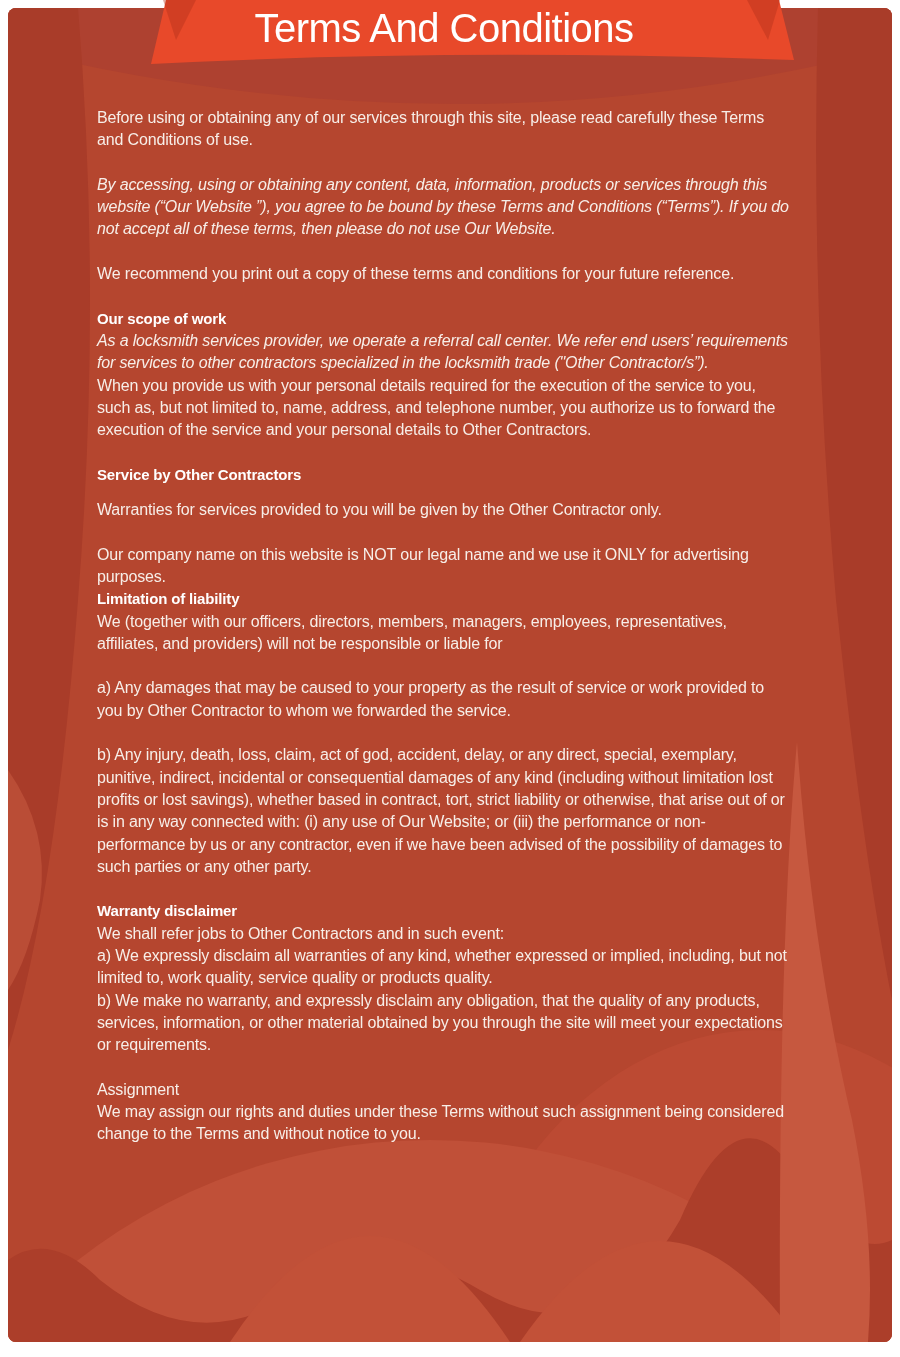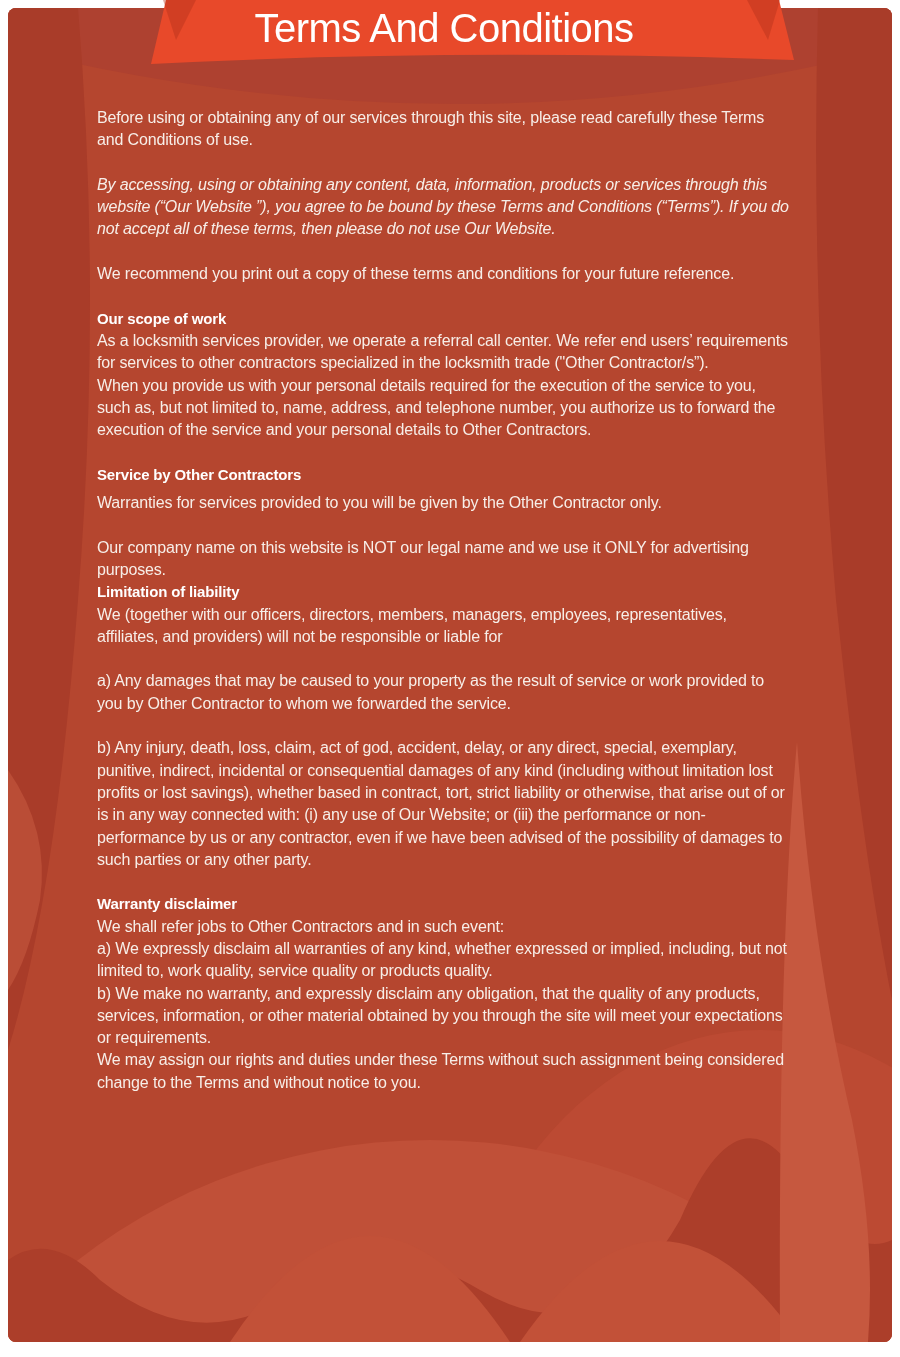--- a/index.html
+++ b/index.html
@@ -71,27 +71,28 @@
   </g>
 </svg>
 
 <div class="ribbon-title">Terms And Conditions</div>
 
 <div class="content">
     <div class="blk blk-p" style="margin-top: 0px;">Before using or obtaining any of our services through this site, please read carefully these Terms and Conditions of use.</div>
     <div class="blk blk-p" style="margin-top: 22.3px; font-style: italic;">By accessing, using or obtaining any content, data, information, products or services through this website (“Our Website ”), you agree to be bound by these Terms and Conditions (“Terms”). If you do not accept all of these terms, then please do not use Our Website.</div>
     <div class="blk blk-p" style="margin-top: 22.3px;">We recommend you print out a copy of these terms and conditions for your future reference.</div>
     <div class="blk blk-h" style="margin-top: 22.3px;">Our scope of work</div>
-    <div class="blk blk-p" style="margin-top: 0px;">As a locksmith services provider, we operate a referral call center. We refer end users’ requirements for services to other contractors specialized in the locksmith trade ("Other Contractor/s”).</div>
+    <div class="blk blk-p" style="margin-top: 0px; font-style: italic;">As a locksmith services provider, we operate a referral call center. We refer end users’ requirements for services to other contractors specialized in the locksmith trade ("Other Contractor/s”).</div>
     <div class="blk blk-p" style="margin-top: 0px;">When you provide us with your personal details required for the execution of the service to you, such as, but not limited to, name, address, and telephone number, you authorize us to forward the execution of the service and your personal details to Other Contractors.</div>
     <div class="blk blk-h" style="margin-top: 22.3px;">Service by Other Contractors</div>
-    <div class="blk blk-p" style="margin-top: 6px;">Warranties for services provided to you will be given by the Other Contractor only.</div>
+    <div class="blk blk-p" style="margin-top: 13px;">Warranties for services provided to you will be given by the Other Contractor only.</div>
     <div class="blk blk-p" style="margin-top: 22.3px;">Our company name on this website is NOT our legal name and we use it ONLY for advertising purposes.</div>
     <div class="blk blk-h" style="margin-top: 0px;">Limitation of liability</div>
     <div class="blk blk-p" style="margin-top: 0px;">We (together with our officers, directors, members, managers, employees, representatives, affiliates, and providers) will not be responsible or liable for</div>
     <div class="blk blk-p" style="margin-top: 22.3px;">a) Any damages that may be caused to your property as the result of service or work provided to you by Other Contractor to whom we forwarded the service.</div>
     <div class="blk blk-p" style="margin-top: 22.3px;">b) Any injury, death, loss, claim, act of god, accident, delay, or any direct, special, exemplary, punitive, indirect, incidental or consequential damages of any kind (including without limitation lost profits or lost savings), whether based in contract, tort, strict liability or otherwise, that arise out of or is in any way connected with: (i) any use of Our Website; or (iii) the performance or non-performance by us or any contractor, even if we have been advised of the possibility of damages to such parties or any other party.</div>
     <div class="blk blk-h" style="margin-top: 22.3px;">Warranty disclaimer</div>
     <div class="blk blk-p" style="margin-top: 0px;">We shall refer jobs to Other Contractors and in such event:</div>
     <div class="blk blk-p" style="margin-top: 0px;">a) We expressly disclaim all warranties of any kind, whether expressed or implied, including, but not limited to, work quality, service quality or products quality.</div>
     <div class="blk blk-p" style="margin-top: 0px;">b) We make no warranty, and expressly disclaim any obligation, that the quality of any products, services, information, or other material obtained by you through the site will meet your expectations or requirements.</div>
+    <div class="blk blk-p" style="margin-top: 22.3px;">Assignment</div>
     <div class="blk blk-p" style="margin-top: 0px;">We may assign our rights and duties under these Terms without such assignment being considered change to the Terms and without notice to you.</div>
   </div>
 
 </body></html>

